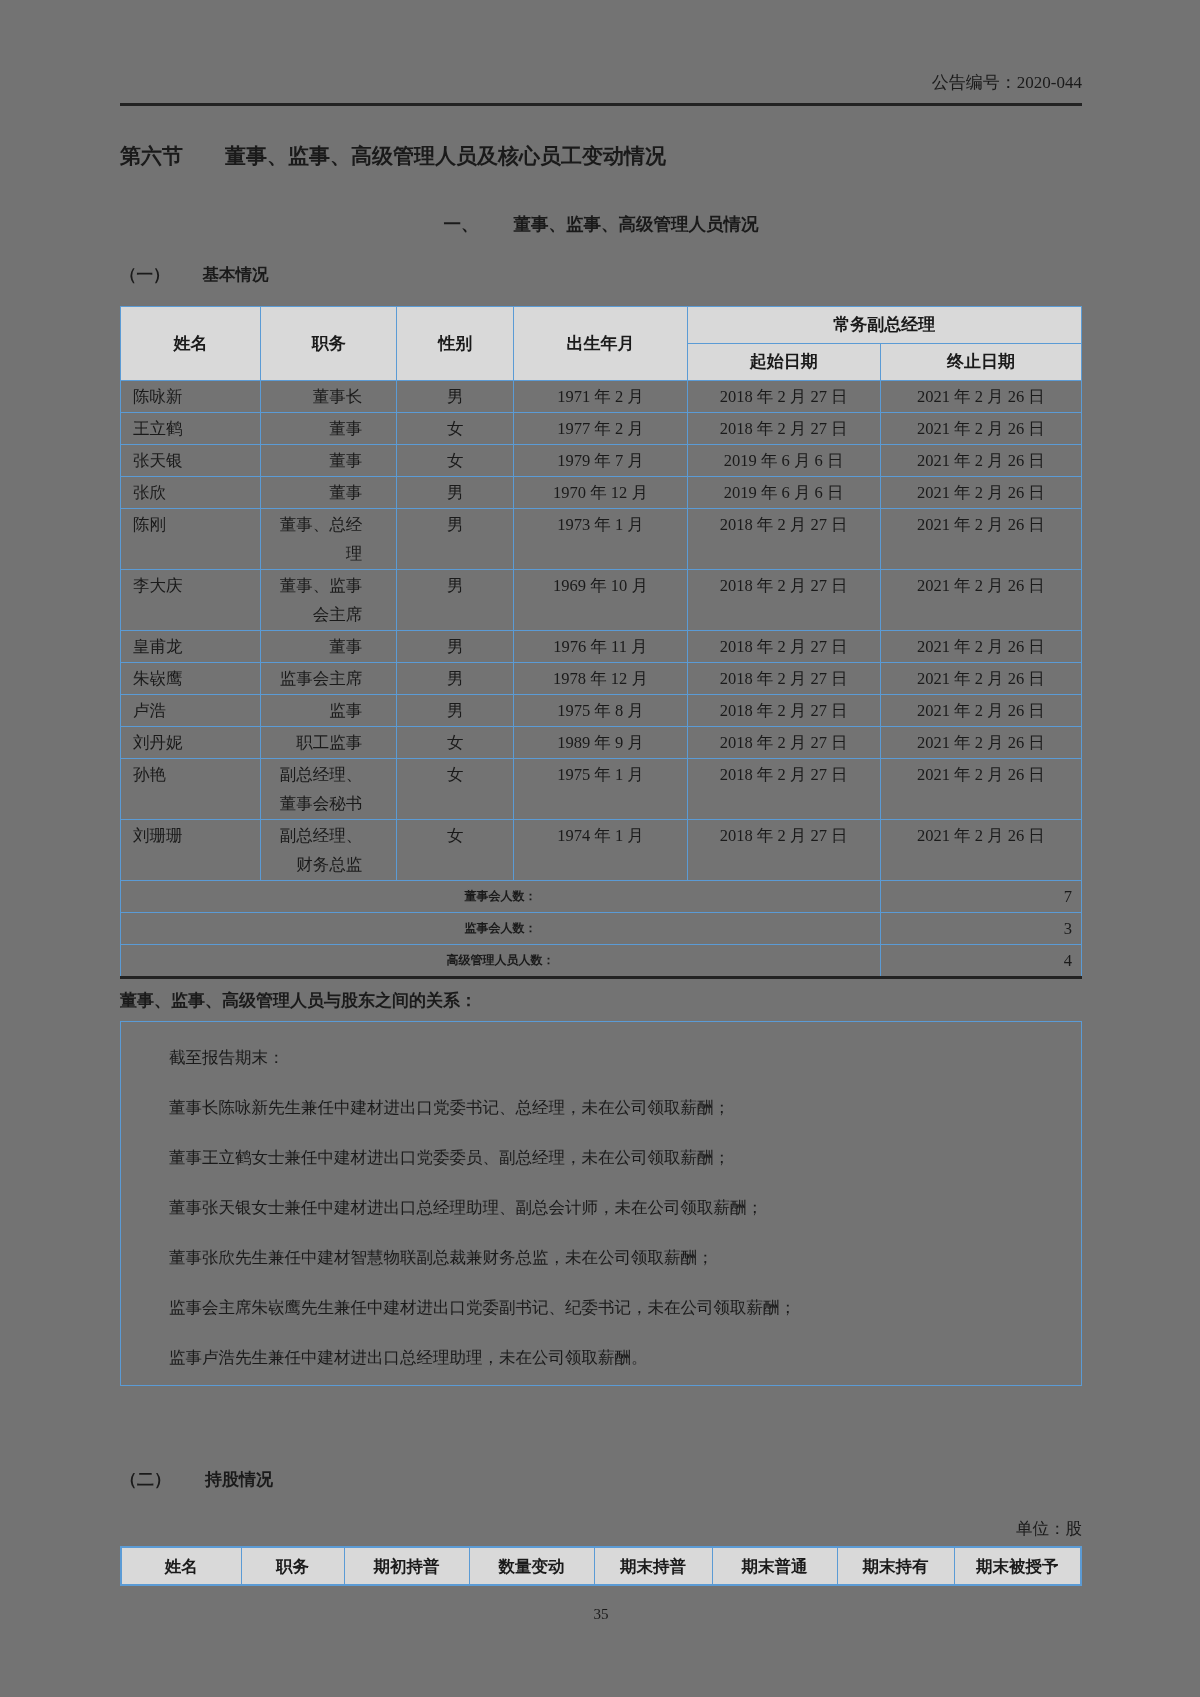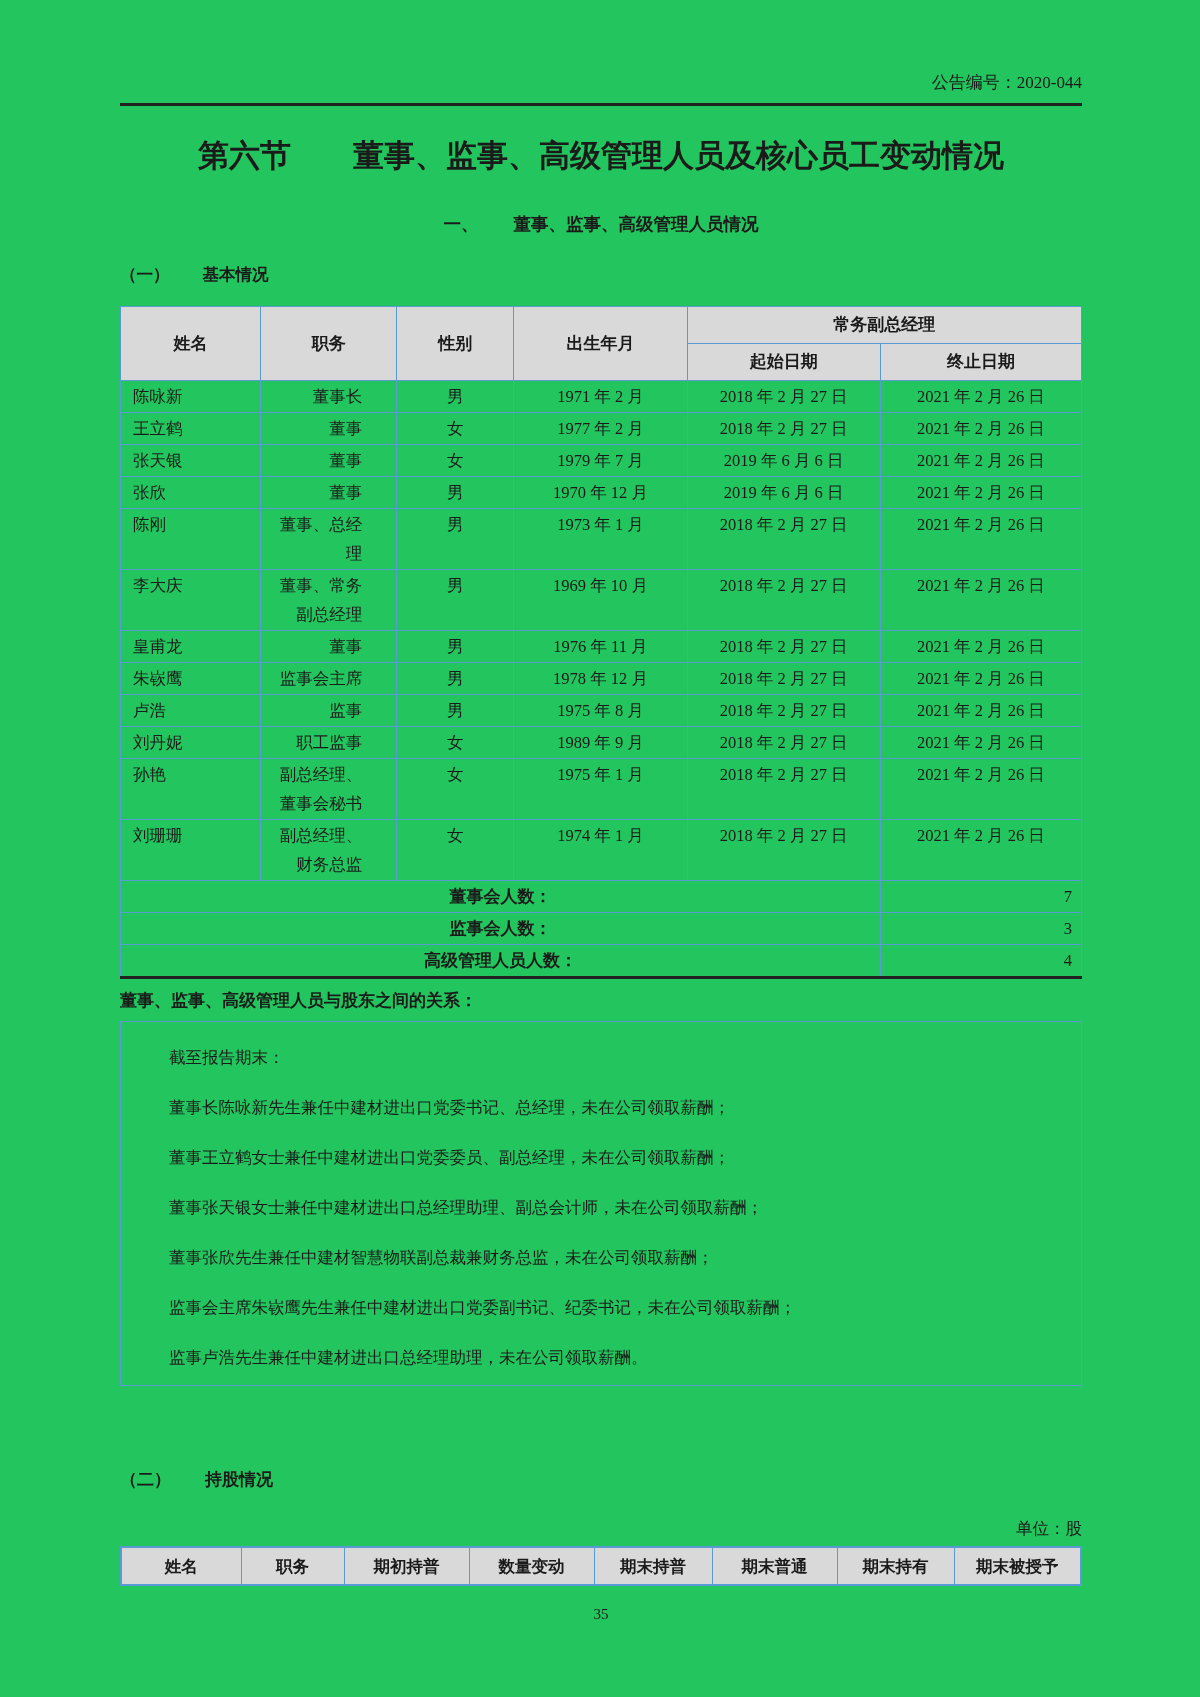--- a/index.html
+++ b/index.html
@@ -7,41 +7,40 @@
     --header-bg:#d9d9d9;
     --text:#1a1a1a;
   }
   html,body{margin:0;padding:0;background:#ffffff;}
   .page{
     position:relative;
     width:1200px;height:1697px;
     margin:0 auto;
     box-sizing:border-box;
     padding:72px 118px 0 120px;
-    background:#22c55e;
+    background:#737373;
     color:var(--text);
     font-family:"Liberation Serif","DejaVu Serif",serif;
     overflow:hidden;
   }
   .doc-number{
     text-align:right;
     font-size:17px;
     line-height:22px;
     margin-bottom:9px;
   }
   .top-rule{
     border-bottom:3px solid #222;
     margin-bottom:34px;
   }
   .title{
     margin:0 0 40px 0;
-    text-align:center;
-    font-family:"Liberation Sans","DejaVu Sans",sans-serif;
-    font-weight:bold;
-    font-size:31px;
+    font-family:"Liberation Sans","DejaVu Sans",sans-serif;
+    font-weight:bold;
+    font-size:21px;
     line-height:32px;
   }
   .sec1{
     margin:0 0 27px 0;
     font-family:"Liberation Sans","DejaVu Sans",sans-serif;
     font-weight:bold;
     font-size:17.5px;
     line-height:24px;
     text-align:center;
   }
@@ -75,21 +74,21 @@
     padding:1px 4px;
     text-align:center;
     vertical-align:top;
   }
   table.t1 td.l{text-align:left;padding-left:12px;}
   table.t1 td.pos{text-align:right;padding-left:12px;padding-right:34px;}
   table.t1 td.date{white-space:nowrap;}
   table.t1 td.sum-label{
     font-family:"Liberation Sans","DejaVu Sans",sans-serif;
     font-weight:bold;
-    font-size:17px;
+    font-size:12px;
     text-align:center;
   }
   table.t1 td.sum-value{text-align:right;padding-right:9px;}
   .rel-heading{
     margin:10px 0 9px 0;
     font-family:Liberation Sans, sans-serif;
     font-weight:bold;
     font-size:17px;
     line-height:23px;
   }
@@ -210,21 +209,21 @@
       <tr>
         <td class="l">陈刚</td>
         <td class="pos">董事、总经理</td>
         <td>男</td>
         <td class="date">1973 年 1 月</td>
         <td class="date">2018 年 2 月 27 日</td>
         <td class="date">2021 年 2 月 26 日</td>
       </tr>
       <tr>
         <td class="l">李大庆</td>
-        <td class="pos">董事、常务副总经理</td>
+        <td class="pos">董事、监事会主席</td>
         <td>男</td>
         <td class="date">1969 年 10 月</td>
         <td class="date">2018 年 2 月 27 日</td>
         <td class="date">2021 年 2 月 26 日</td>
       </tr>
       <tr>
         <td class="l">皇甫龙</td>
         <td class="pos">董事</td>
         <td>男</td>
         <td class="date">1976 年 11 月</td>

